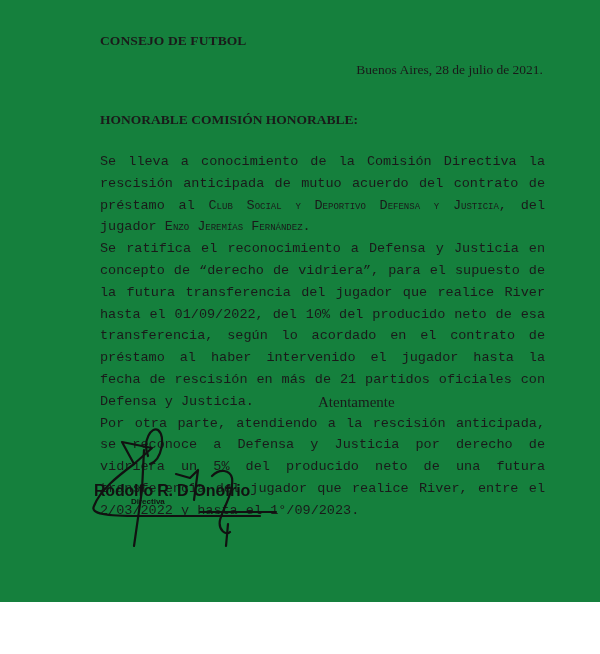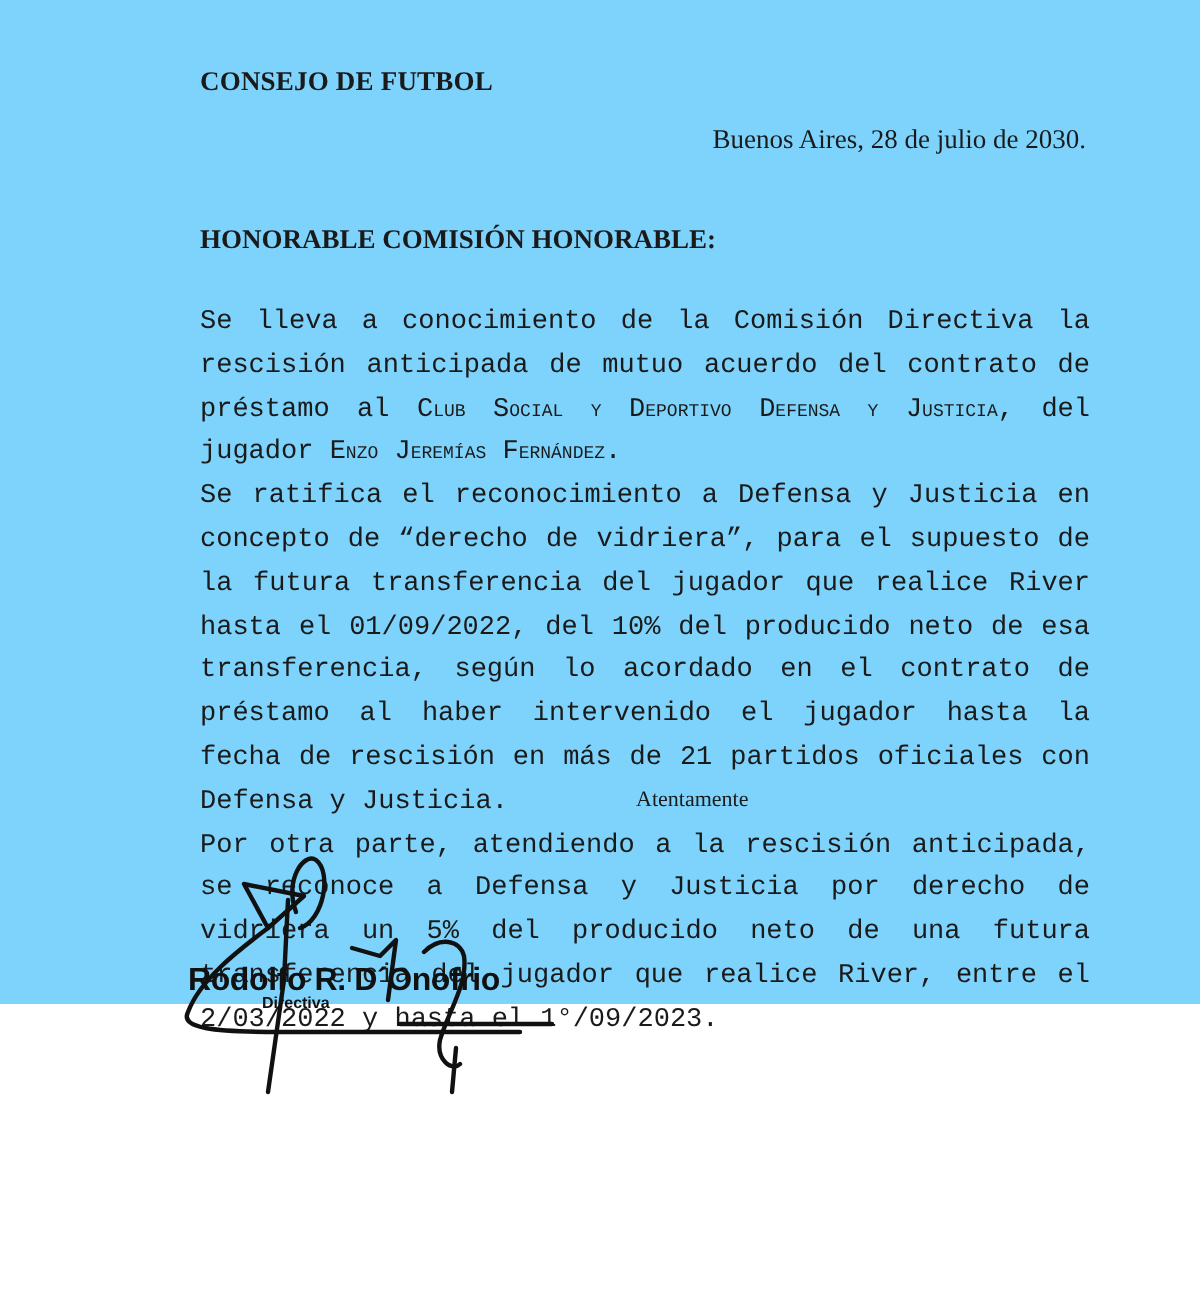--- a/index.html
+++ b/index.html
@@ -11,22 +11,22 @@
       width: 600px;
       height: 654px;
       position: relative;
       overflow: hidden;
       font-family: "Liberation Serif", "DejaVu Serif", serif;
       color: #1a1a1a;
     }
     .page {
       position: absolute;
       left: 0; top: 0;
-      width: 600px; height: 502px;
-      background: #7dd3fc;
+      width: 600px; height: 602px;
+      background: #15803d;
     }
     .org {
       position: absolute;
       left: 100px; top: 33px;
       font-size: 13.5px;
       font-weight: bold;
       letter-spacing: 0.1px;
     }
     .date {
       position: absolute;
@@ -50,21 +50,21 @@
     .body p {
       margin: 0;
       font-family: Liberation Mono, monospace;
     }
     .sc {
       font-variant: small-caps;
     }
     .closing {
       position: absolute;
       left: 318px; top: 394px;
-      font-size: 11px;
+      font-size: 15px;
     }
     .signature {
       position: absolute;
       left: 80px; top: 420px;
       width: 200px;
       height: 130px;
     }
     .sig-name {
       position: absolute;
       left: 94px; top: 482px;
@@ -83,21 +83,21 @@
       color: #111;
     }
   </style>
 </head>
 <body>
 
 <div class="page">
 
   <div class="org">CONSEJO DE FUTBOL</div>
 
-  <div class="date">Buenos Aires, 28 de julio de 2030.</div>
+  <div class="date">Buenos Aires, 28 de julio de 2021.</div>
 
   <div class="addressee">HONORABLE COMISIÓN HONORABLE:</div>
 
   <div class="body">
     <p><span>Se lleva a conocimiento de la Comisión Directiva la rescisión anticipada de mutuo acuerdo del contrato de préstamo al </span><span class="sc">Club Social y Deportivo Defensa y Justicia</span><span>, del jugador </span><span class="sc">Enzo Jeremías Fernández</span><span>.</span></p>
     <p>Se ratifica el reconocimiento a Defensa y Justicia en concepto de “derecho de vidriera”, para el supuesto de la futura transferencia del jugador que realice River hasta el 01/09/2022, del 10% del producido neto de esa transferencia, según lo acordado en el contrato de préstamo al haber intervenido el jugador hasta la fecha de rescisión en más de 21 partidos oficiales con Defensa y Justicia.</p>
     <p>Por otra parte, atendiendo a la rescisión anticipada, se reconoce a Defensa y Justicia por derecho de vidriera un 5% del producido neto de una futura transferencia del jugador que realice River, entre el 2/03/2022 y hasta el 1°/09/2023.</p>
   </div>
 
   <div class="closing">Atentamente</div>

